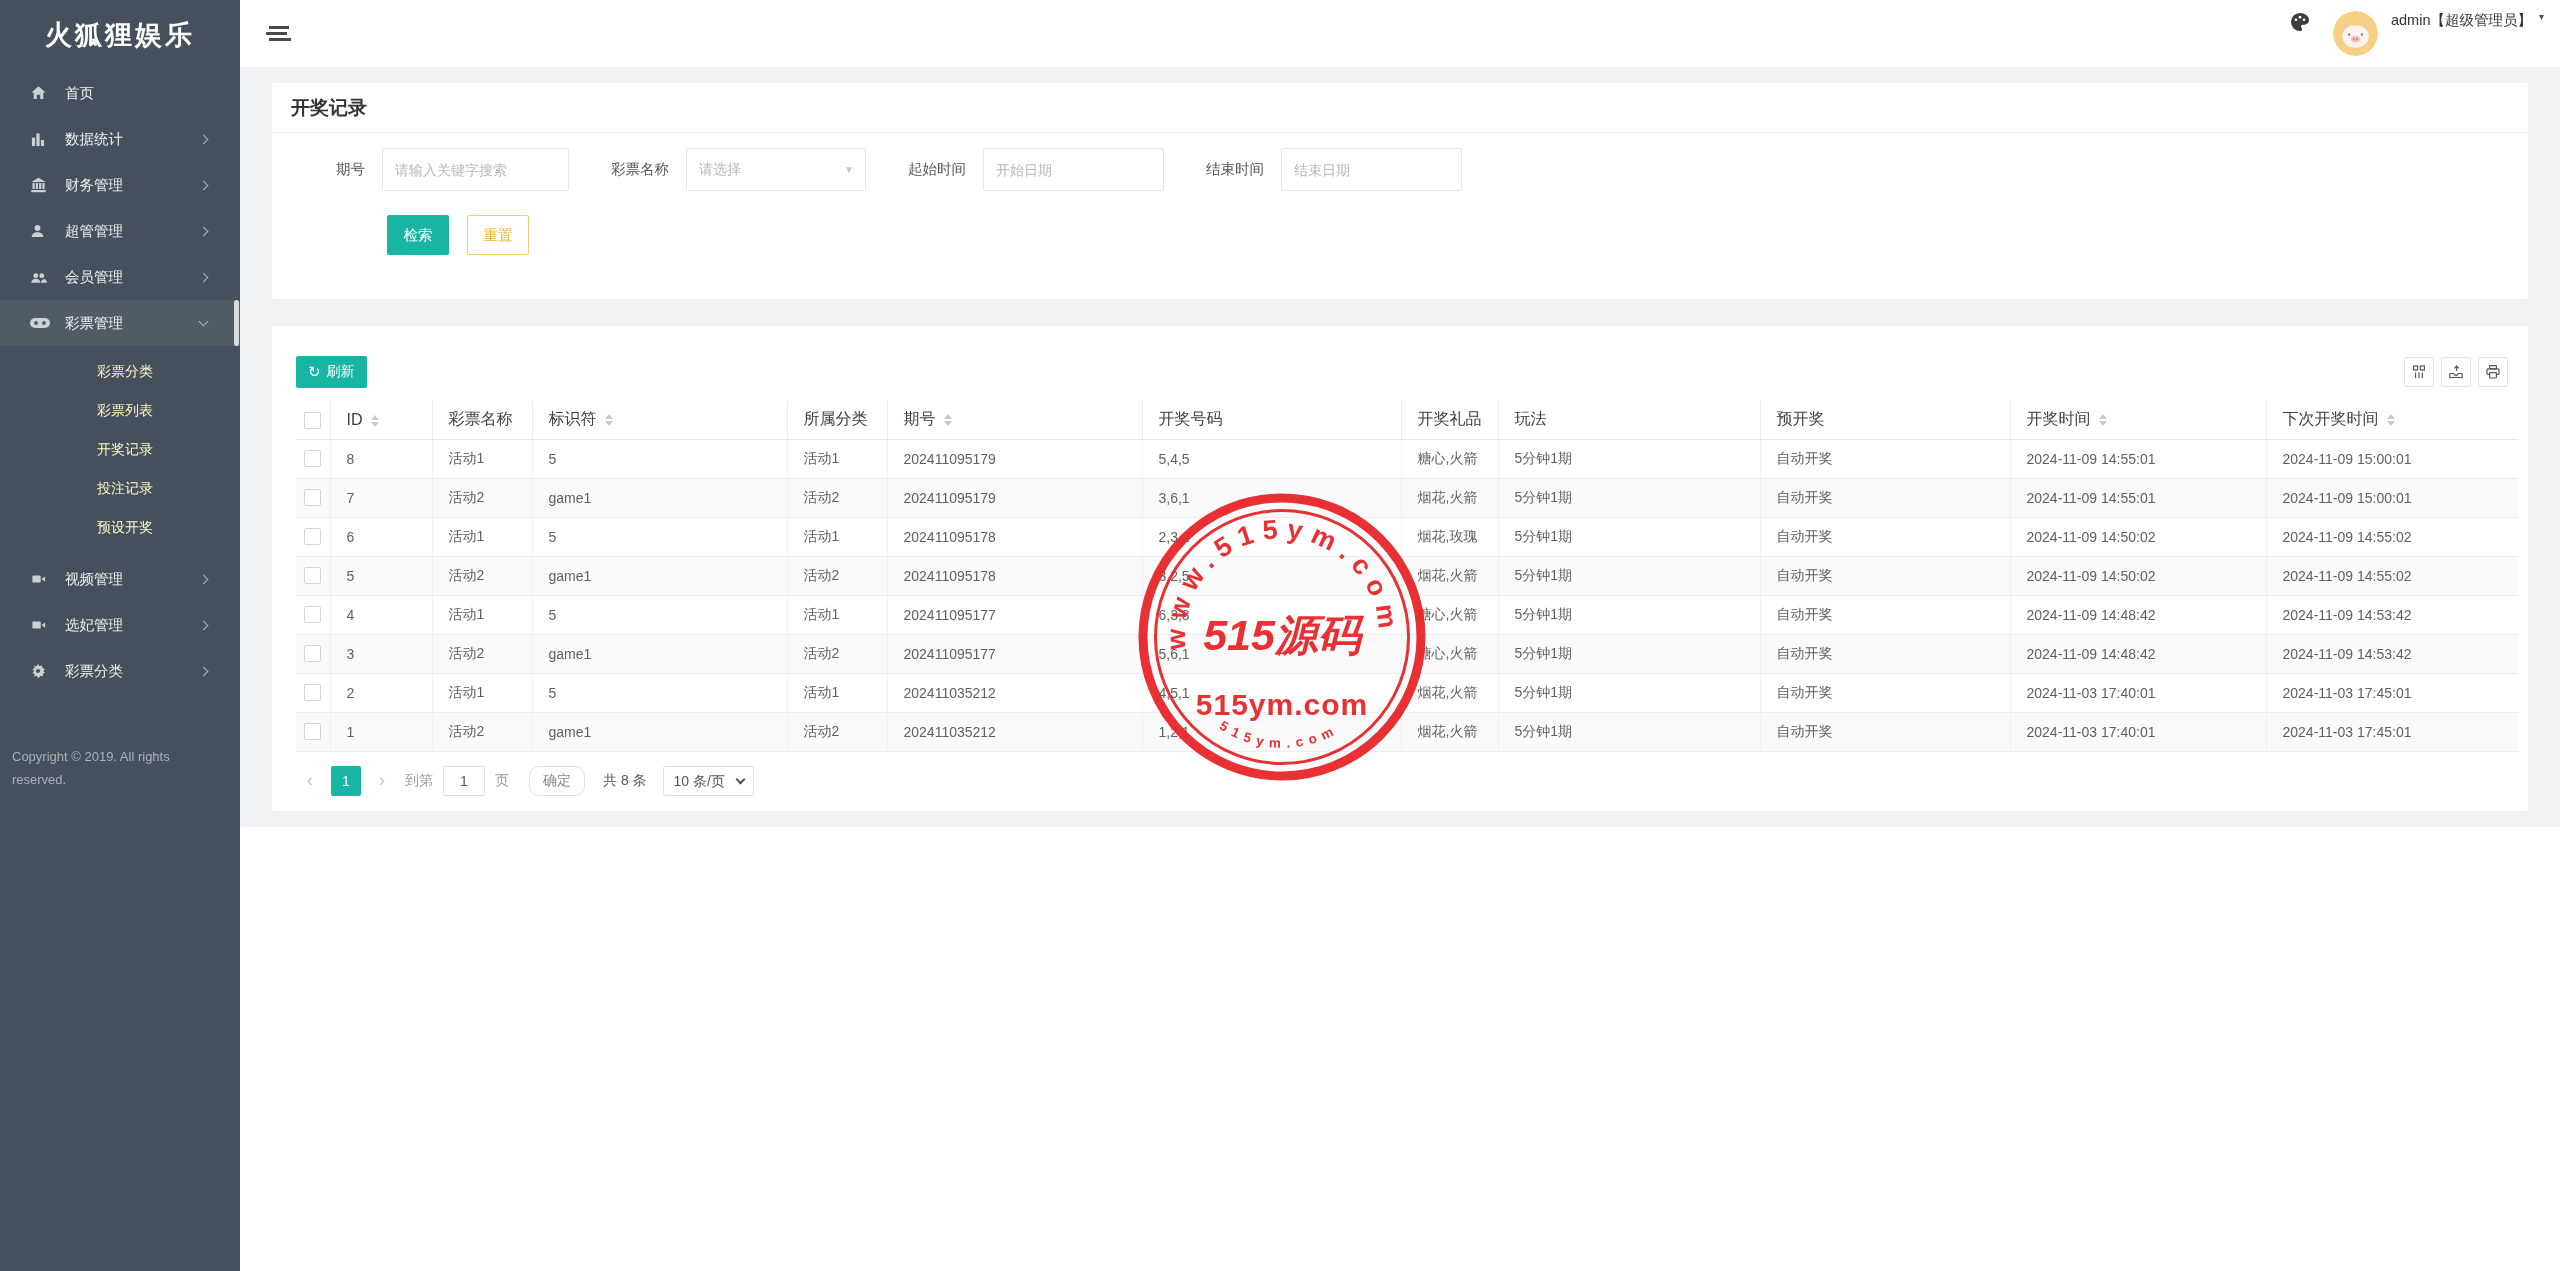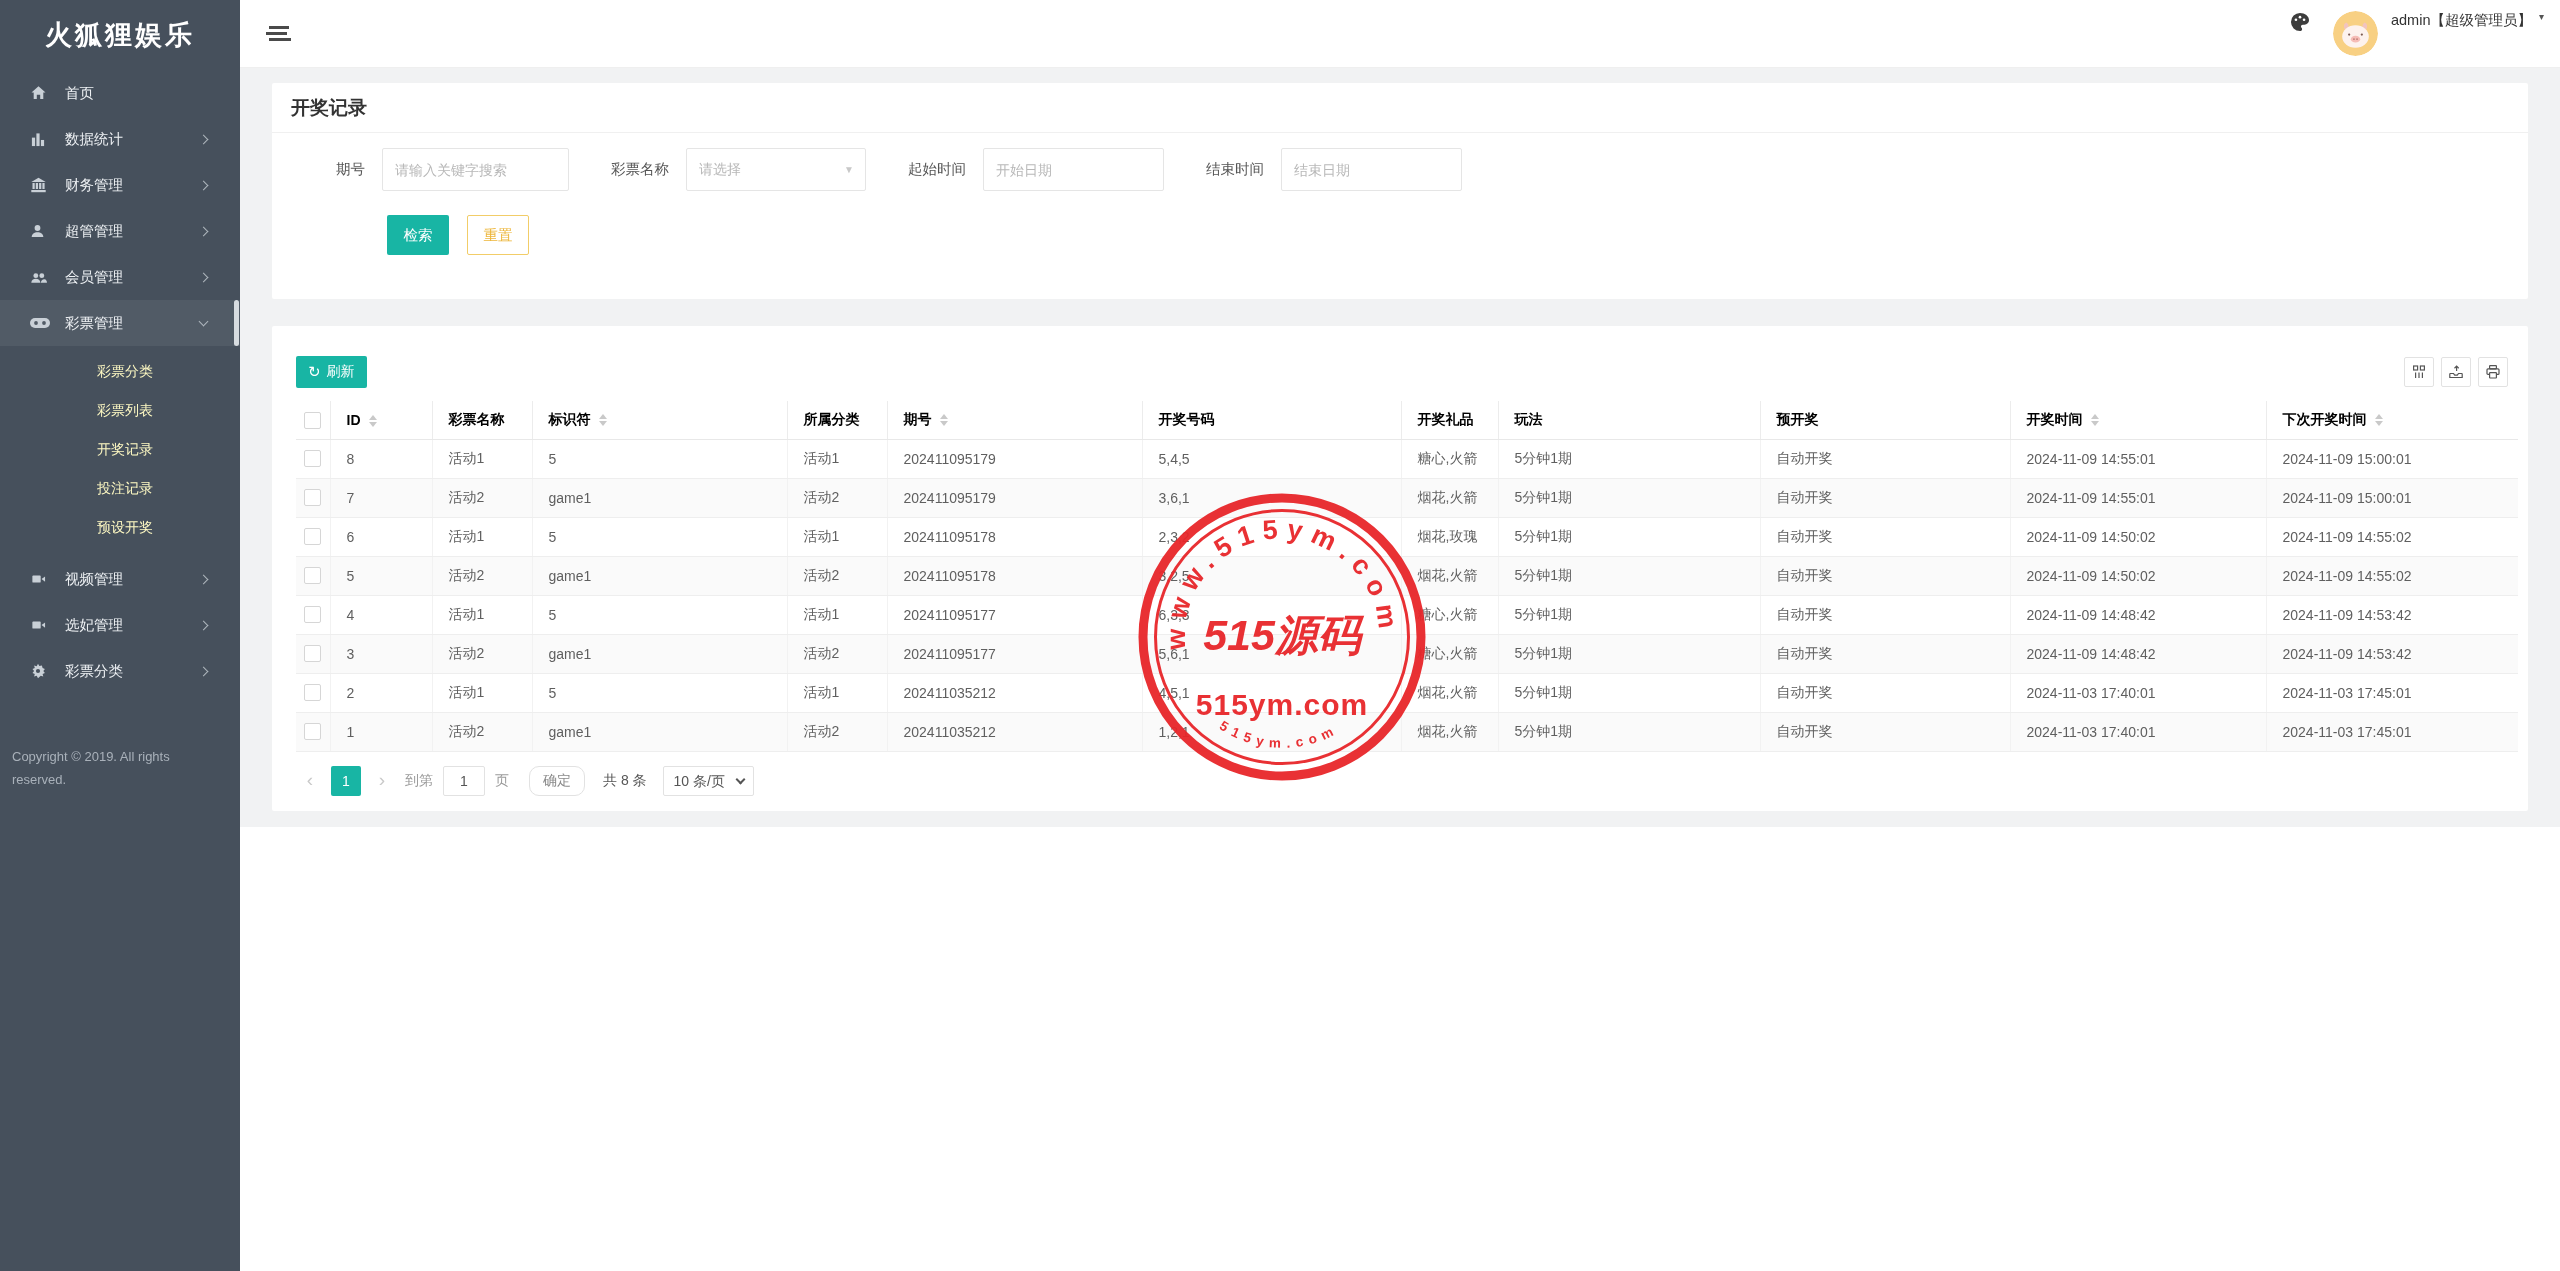--- a/index.html
+++ b/index.html
@@ -55,21 +55,21 @@
   .btn-reset { width:62px; height:40px; background:#fff; border:1px solid #f2cd68; color:#edb63a; margin-left:18px; }
 
   .card2 { margin-top:27px; padding:30px 20px 14px 24px; }
   .toolbar { display:flex; align-items:center; height:32px; }
   .btn-refresh { height:32px; padding:0 12px; background:#18b5a4; color:#fff; font-size:14px; display:flex; align-items:center; border:none; border-radius:2px; cursor:pointer; font-family:inherit; }
   .btn-refresh .ricon { font-size:15px; margin-right:6px; }
   .tool-icons { margin-left:auto; display:flex; gap:7px; }
   .tool-btn { width:30px; height:30px; background:#fff; border:1px solid #e2e2e2; border-radius:2px; display:flex; align-items:center; justify-content:center; cursor:pointer; }
 
   table.grid { border-collapse:collapse; table-layout:fixed; width:2222px; margin-top:13px; }
-  .grid th { height:38px; font-size:14px; color:#000000; font-weight:bold; text-align:left; padding-left:16px;
+  .grid th { height:38px; font-size:16px; color:#404040; font-weight:normal; text-align:left; padding-left:16px;
     border-bottom:1px solid #e8e8e8; border-right:1px solid #ececec; background:#fff; }
   .grid th:last-child, .grid td:last-child { border-right:none; }
   .grid td { height:39px; font-size:14px; color:#5f5f5f; padding-left:16px; border-bottom:1px solid #eee; border-right:1px solid #f2f2f2; }
   .grid tbody tr:nth-child(even) { background:#fafafa; }
   .col-check { width:34px; padding-left:8px !important; }
   .checkbox { display:inline-block; width:17px; height:17px; border:1px solid #d6d6d6; border-radius:2px; background:#fff; vertical-align:middle; cursor:pointer; }
   .sort { display:inline-flex; flex-direction:column; gap:2px; margin-left:8px; vertical-align:middle; cursor:pointer; }
   .sort i { width:0; height:0; border-left:4.5px solid transparent; border-right:4.5px solid transparent; }
   .sort .up { border-bottom:5.5px solid #c9c9c9; }
   .sort .dn { border-top:5.5px solid #c9c9c9; }

